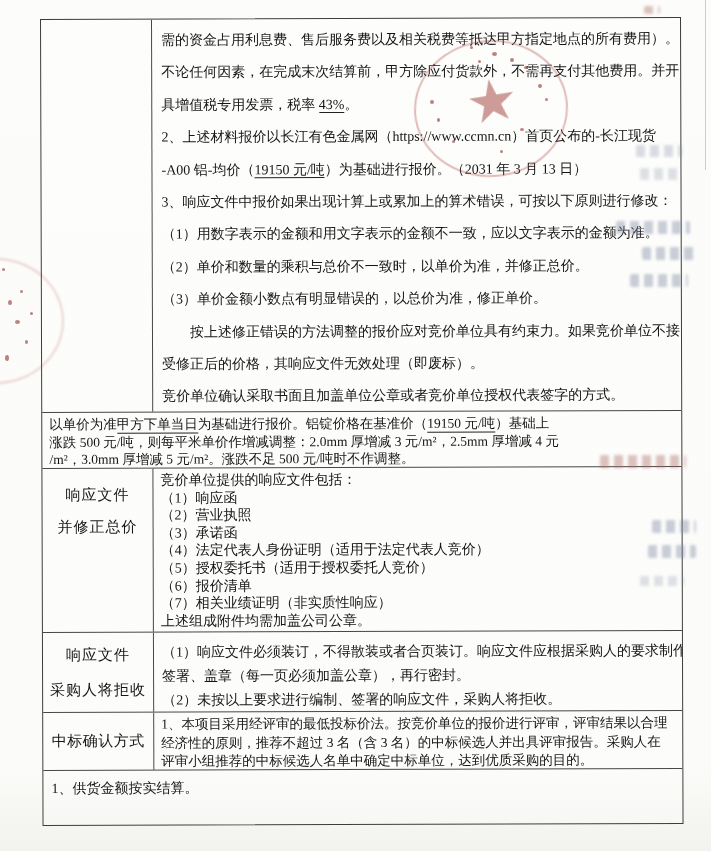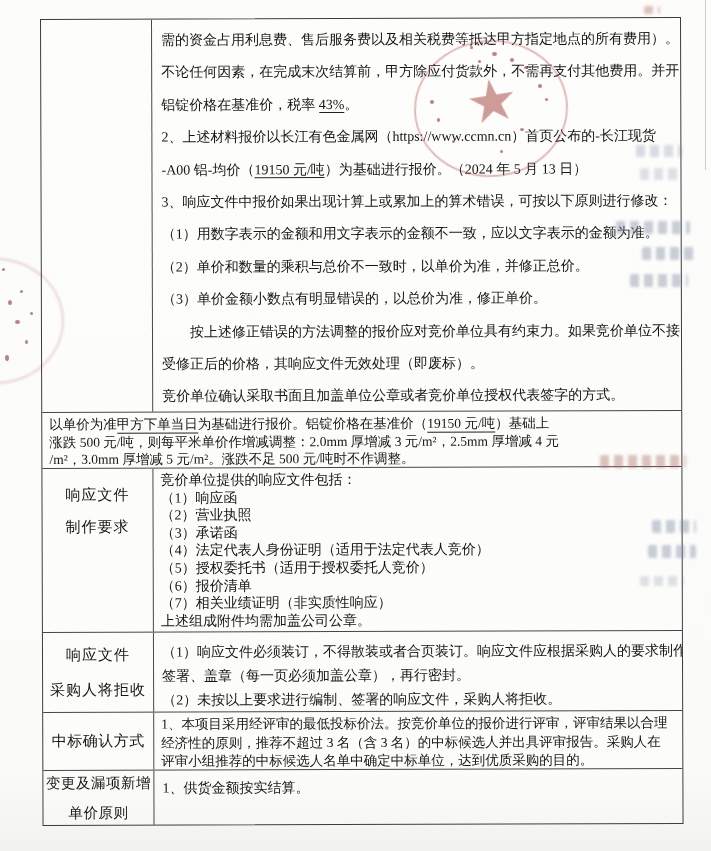--- a/index.html
+++ b/index.html
@@ -94,23 +94,23 @@
 <div class="page">
   <div class="page-edge"></div>
 
   <div class="doc-table">
 
     <div class="row r1 first">
       <div class="label-cell"></div>
       <div class="content-cell">
         <div class="ln">需的资金占用利息费、售后服务费以及相关税费等抵达甲方指定地点的所有费用）。</div>
         <div class="ln">不论任何因素，在完成末次结算前，甲方除应付货款外，不需再支付其他费用。并开</div>
-        <div class="ln"><span>铝锭价格在基准价，税率 </span><span class="u">43%</span><span>。</span></div>
+        <div class="ln"><span>具增值税专用发票，税率 </span><span class="u">43%</span><span>。</span></div>
         <div class="ln">2、上述材料报价以长江有色金属网（https://www.ccmn.cn）首页公布的-长江现货</div>
-        <div class="ln"><span>-A00 铝-均价（</span><span class="u">19150 元/吨</span><span>）为基础进行报价。（2024 年 5 月 13 日）</span></div>
+        <div class="ln"><span>-A00 铝-均价（</span><span class="u">19150 元/吨</span><span>）为基础进行报价。（2031 年 3 月 13 日）</span></div>
         <div class="ln">3、响应文件中报价如果出现计算上或累加上的算术错误，可按以下原则进行修改：</div>
         <div class="ln">（1）用数字表示的金额和用文字表示的金额不一致，应以文字表示的金额为准。</div>
         <div class="ln">（2）单价和数量的乘积与总价不一致时，以单价为准，并修正总价。</div>
         <div class="ln">（3）单价金额小数点有明显错误的，以总价为准，修正单价。</div>
         <div class="ln indent">按上述修正错误的方法调整的报价应对竞价单位具有约束力。如果竞价单位不接</div>
         <div class="ln">受修正后的价格，其响应文件无效处理（即废标）。</div>
         <div class="ln">竞价单位确认采取书面且加盖单位公章或者竞价单位授权代表签字的方式。</div>
       </div>
     </div>
 
@@ -118,21 +118,21 @@
       <div class="content-cell">
         <div class="ln"><span>以单价为准</span><span class="u">甲方下单当日</span><span>为基础进行报价。铝锭价格在基准价（</span><span class="u">19150 元/吨</span><span>）基础上</span></div>
         <div class="ln">涨跌 500 元/吨，则每平米单价作增减调整：2.0mm 厚增减 3 元/m²，2.5mm 厚增减 4 元</div>
         <div class="ln">/m²，3.0mm 厚增减 5 元/m²。涨跌不足 500 元/吨时不作调整。</div>
       </div>
     </div>
 
     <div class="row r3">
       <div class="label-cell top">
         <div>响应文件</div>
-        <div>制作要求</div>
+        <div>并修正总价</div>
       </div>
       <div class="content-cell">
         <div class="ln">竞价单位提供的响应文件包括：</div>
         <div class="ln">（1）响应函</div>
         <div class="ln">（2）营业执照</div>
         <div class="ln">（3）承诺函</div>
         <div class="ln">（4）法定代表人身份证明（适用于法定代表人竞价）</div>
         <div class="ln">（5）授权委托书（适用于授权委托人竞价）</div>
         <div class="ln">（6）报价清单</div>
         <div class="ln">（7）相关业绩证明（非实质性响应）</div>
@@ -157,24 +157,20 @@
         <div>中标确认方式</div>
       </div>
       <div class="content-cell">
         <div class="ln">1、本项目采用经评审的最低投标价法。按竞价单位的报价进行评审，评审结果以合理</div>
         <div class="ln">经济性的原则，推荐不超过 3 名（含 3 名）的中标候选人并出具评审报告。采购人在</div>
         <div class="ln">评审小组推荐的中标候选人名单中确定中标单位，达到优质采购的目的。</div>
       </div>
     </div>
 
     <div class="row r6">
-      <div class="label-cell">
-        <div>变更及漏项新增</div>
-        <div>单价原则</div>
-      </div>
       <div class="content-cell">
         <div class="ln">1、供货金额按实结算。</div>
       </div>
     </div>
 
   </div>
 
   <div class="seal">
     <div class="seal-circle"></div>
     <div class="seal-star">★</div>

